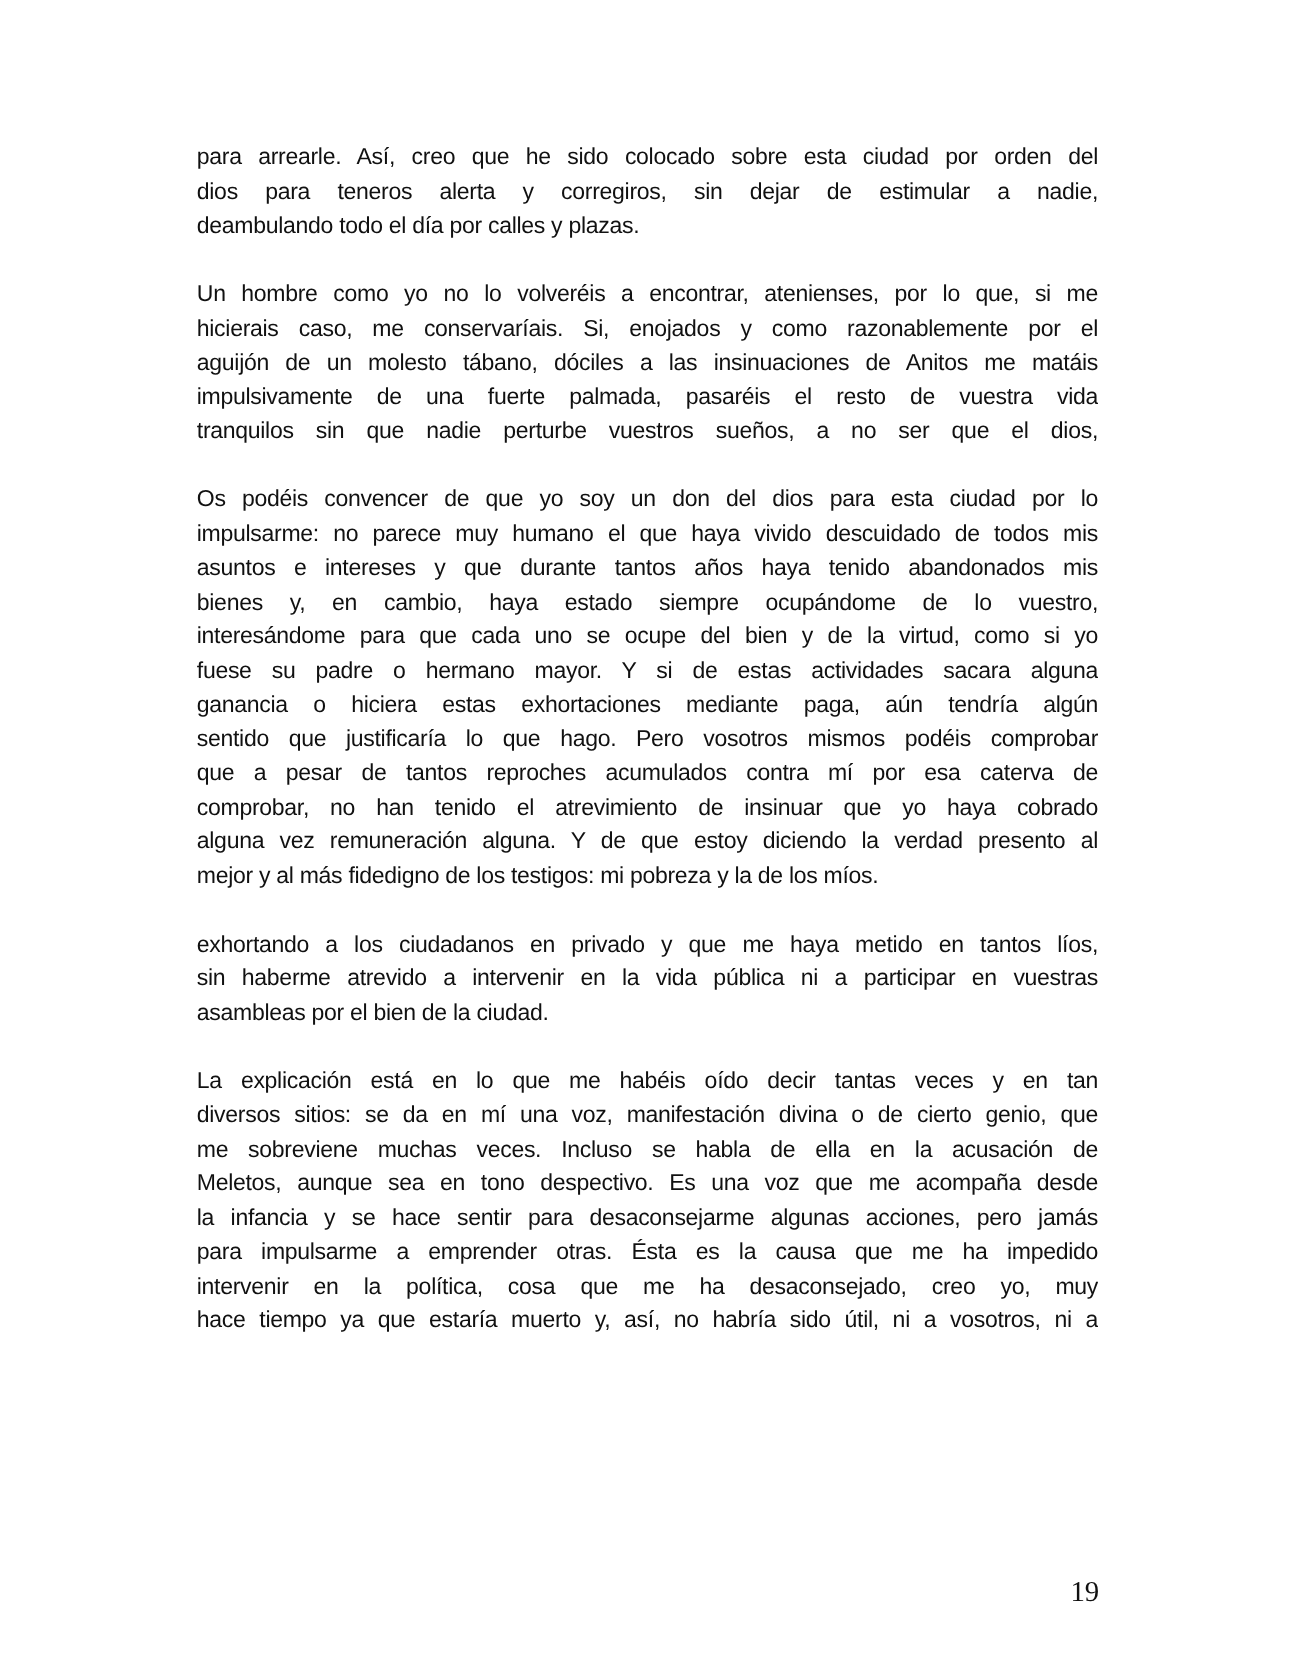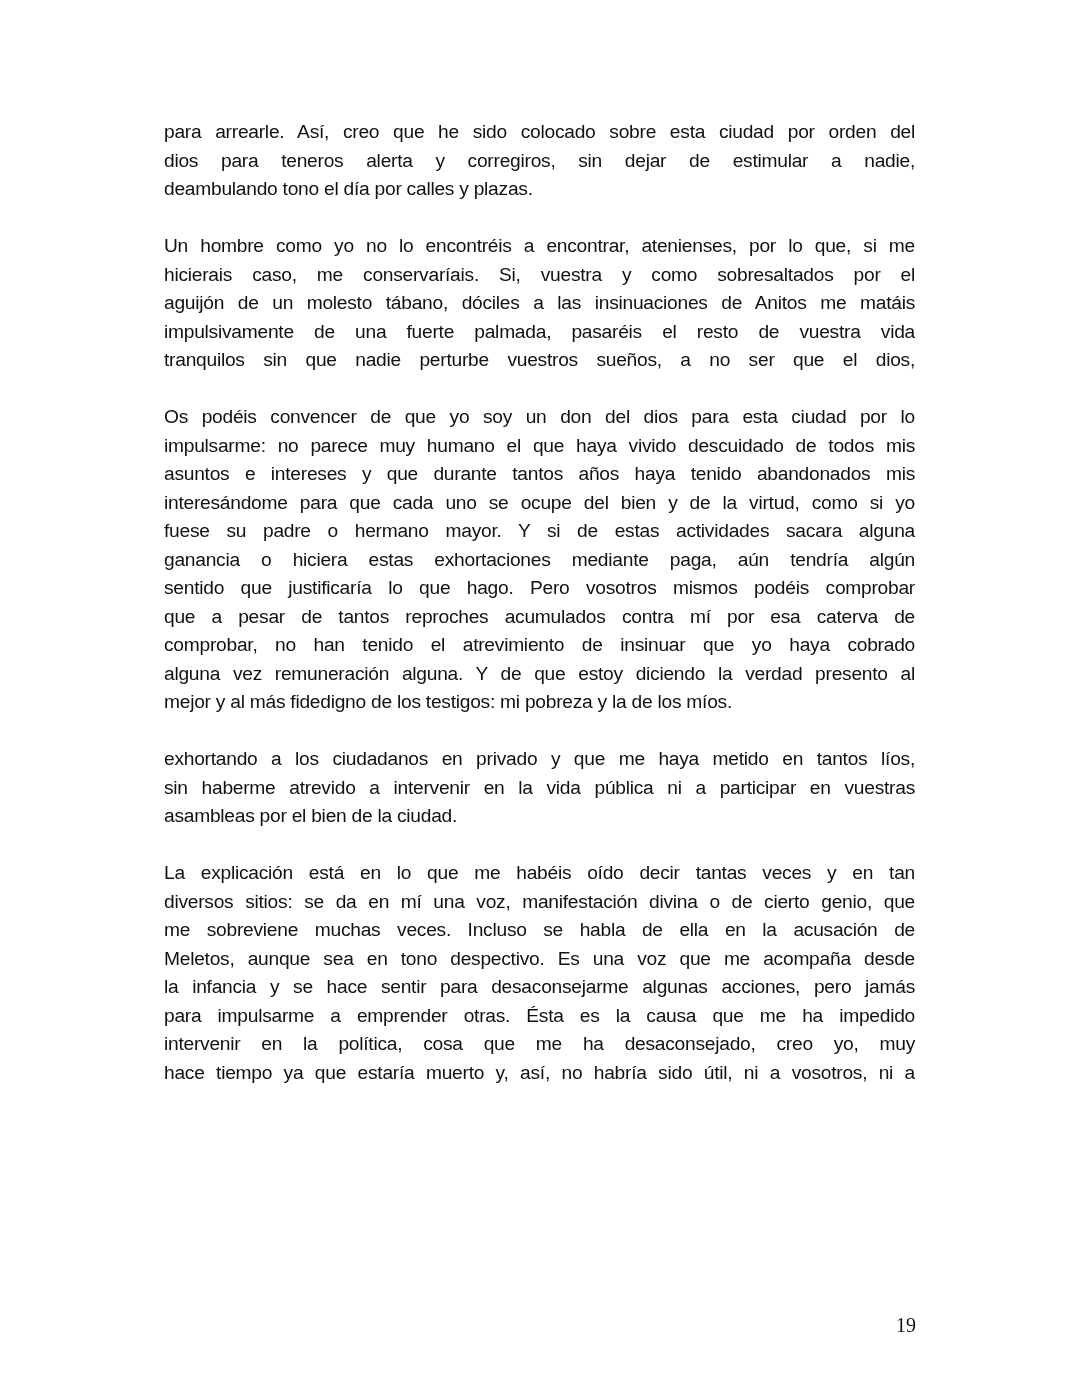--- a/index.html
+++ b/index.html
@@ -47,48 +47,49 @@
       text-align: left;
       text-align-last: left;
     }
     .page-number {
       position: absolute;
       left: 880px;
       top: 1314px;
       width: 36px;
       text-align: right;
       font-family: "Liberation Serif", "DejaVu Serif", serif;
-      font-size: 20px;
+      font-size: 24px;
       color: #111111;
     }
   </style>
 </head>
 <body>
 
 <div class="page">
   <div class="body-text">
 
     <div class="paragraph">
       <span class="line">para arrearle. Así, creo que he sido colocado sobre esta ciudad por orden del</span>
       <span class="line">dios para teneros alerta y corregiros, sin dejar de estimular a nadie,</span>
-      <span class="line last">deambulando tono el día por calles y plazas.</span>
+      <span class="line last">deambulando todo el día por calles y plazas.</span>
     </div>
 
     <div class="paragraph">
-      <span class="line">Un hombre como yo no lo encontréis a encontrar, atenienses, por lo que, si me</span>
-      <span class="line">hicierais caso, me conservaríais. Si, vuestra y como sobresaltados por el</span>
+      <span class="line">Un hombre como yo no lo volveréis a encontrar, atenienses, por lo que, si me</span>
+      <span class="line">hicierais caso, me conservaríais. Si, enojados y como razonablemente por el</span>
       <span class="line">aguijón de un molesto tábano, dóciles a las insinuaciones de Anitos me matáis</span>
       <span class="line">impulsivamente de una fuerte palmada, pasaréis el resto de vuestra vida</span>
       <span class="line">tranquilos sin que nadie perturbe vuestros sueños, a no ser que el dios,</span>
     </div>
 
     <div class="paragraph">
       <span class="line">Os podéis convencer de que yo soy un don del dios para esta ciudad por lo</span>
       <span class="line">impulsarme: no parece muy humano el que haya vivido descuidado de todos mis</span>
       <span class="line">asuntos e intereses y que durante tantos años haya tenido abandonados mis</span>
+      <span class="line">bienes y, en cambio, haya estado siempre ocupándome de lo vuestro,</span>
       <span class="line">interesándome para que cada uno se ocupe del bien y de la virtud, como si yo</span>
       <span class="line">fuese su padre o hermano mayor. Y si de estas actividades sacara alguna</span>
       <span class="line">ganancia o hiciera estas exhortaciones mediante paga, aún tendría algún</span>
       <span class="line">sentido que justificaría lo que hago. Pero vosotros mismos podéis comprobar</span>
       <span class="line">que a pesar de tantos reproches acumulados contra mí por esa caterva de</span>
       <span class="line">comprobar, no han tenido el atrevimiento de insinuar que yo haya cobrado</span>
       <span class="line">alguna vez remuneración alguna. Y de que estoy diciendo la verdad presento al</span>
       <span class="line last">mejor y al más fidedigno de los testigos: mi pobreza y la de los míos.</span>
     </div>
 

